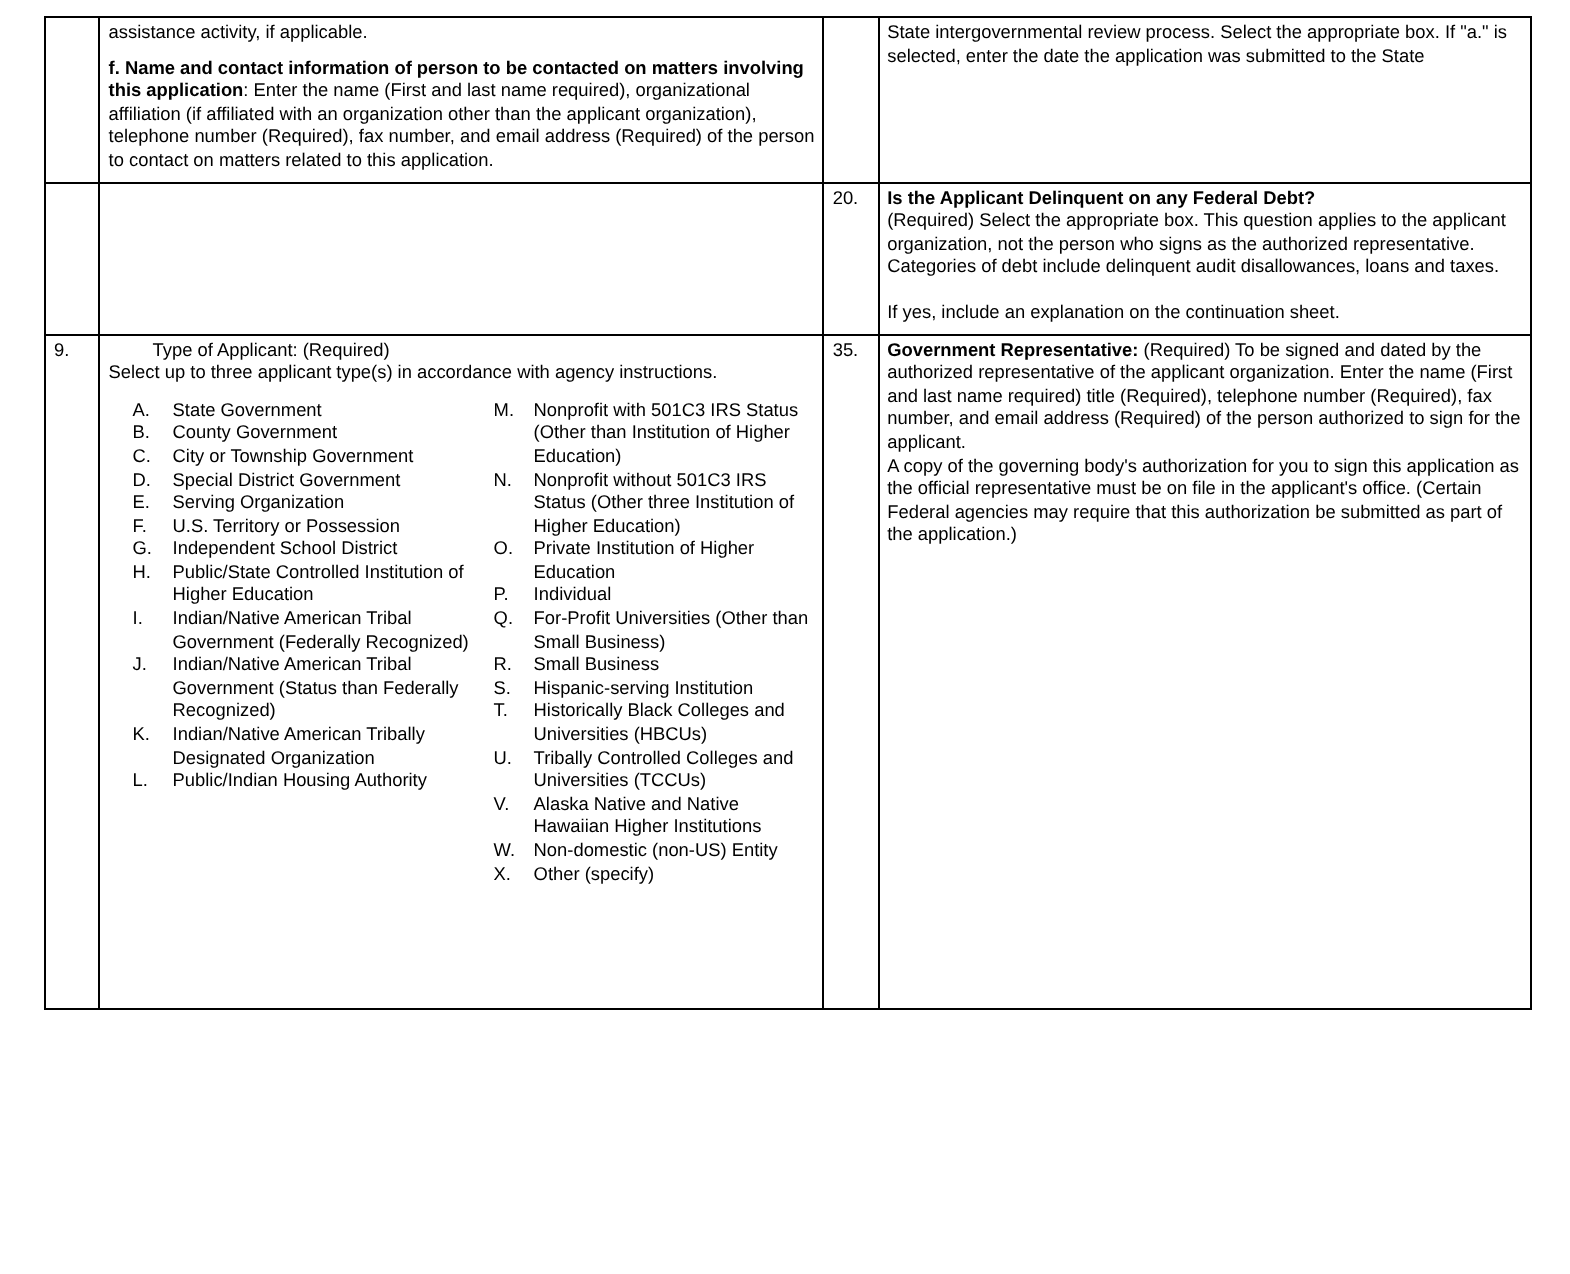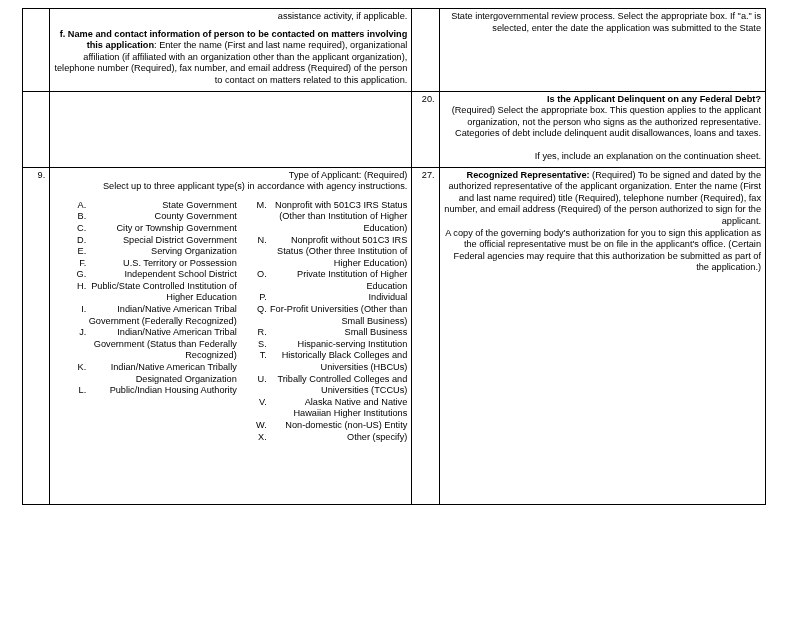--- a/index.html
+++ b/index.html
@@ -27,21 +27,20 @@
     width: 744px;
     border-collapse: collapse;
     table-layout: fixed;
   }
   .form-table td {
     border: 1px solid #000000;
     vertical-align: top;
     padding: 2px 4px 4px 4px;
     font-size: 9.2px;
     line-height: 11.6px;
-    text-align: right;
   }
   .col-num {
     width: 26px;
     text-align: left;
     padding-left: 4px;
   }
   .col-body-left {
     width: 345px;
   }
   .col-num2 {
@@ -223,21 +222,21 @@
                   <span class="type-letter">W.</span>
                   <span class="type-text">Non-domestic (non-US) Entity</span>
                 </div>
               <div class="type-item">
                   <span class="type-letter">X.</span>
                   <span class="type-text">Other (specify)</span>
                 </div>
             </div>
           </div>
         </td>
-        <td class="col-num2">27.</td>
-        <td>
-          <p class="para"><span class="bold">Recognized Representative:</span><span> (Required) To be signed and dated by the authorized representative of the applicant organization. Enter the name (First and last name required) title (Required), telephone number (Required), fax number, and email address (Required) of the person authorized to sign for the applicant.</span></p>
+        <td class="col-num2">35.</td>
+        <td>
+          <p class="para"><span class="bold">Government Representative:</span><span> (Required) To be signed and dated by the authorized representative of the applicant organization. Enter the name (First and last name required) title (Required), telephone number (Required), fax number, and email address (Required) of the person authorized to sign for the applicant.</span></p>
           <p class="para">A copy of the governing body's authorization for you to sign this application as the official representative must be on file in the applicant's office. (Certain Federal agencies may require that this authorization be submitted as part of the application.)</p>
         </td>
       </tr>
     </tbody>
   </table>
 </div>
 
 </body></html>

